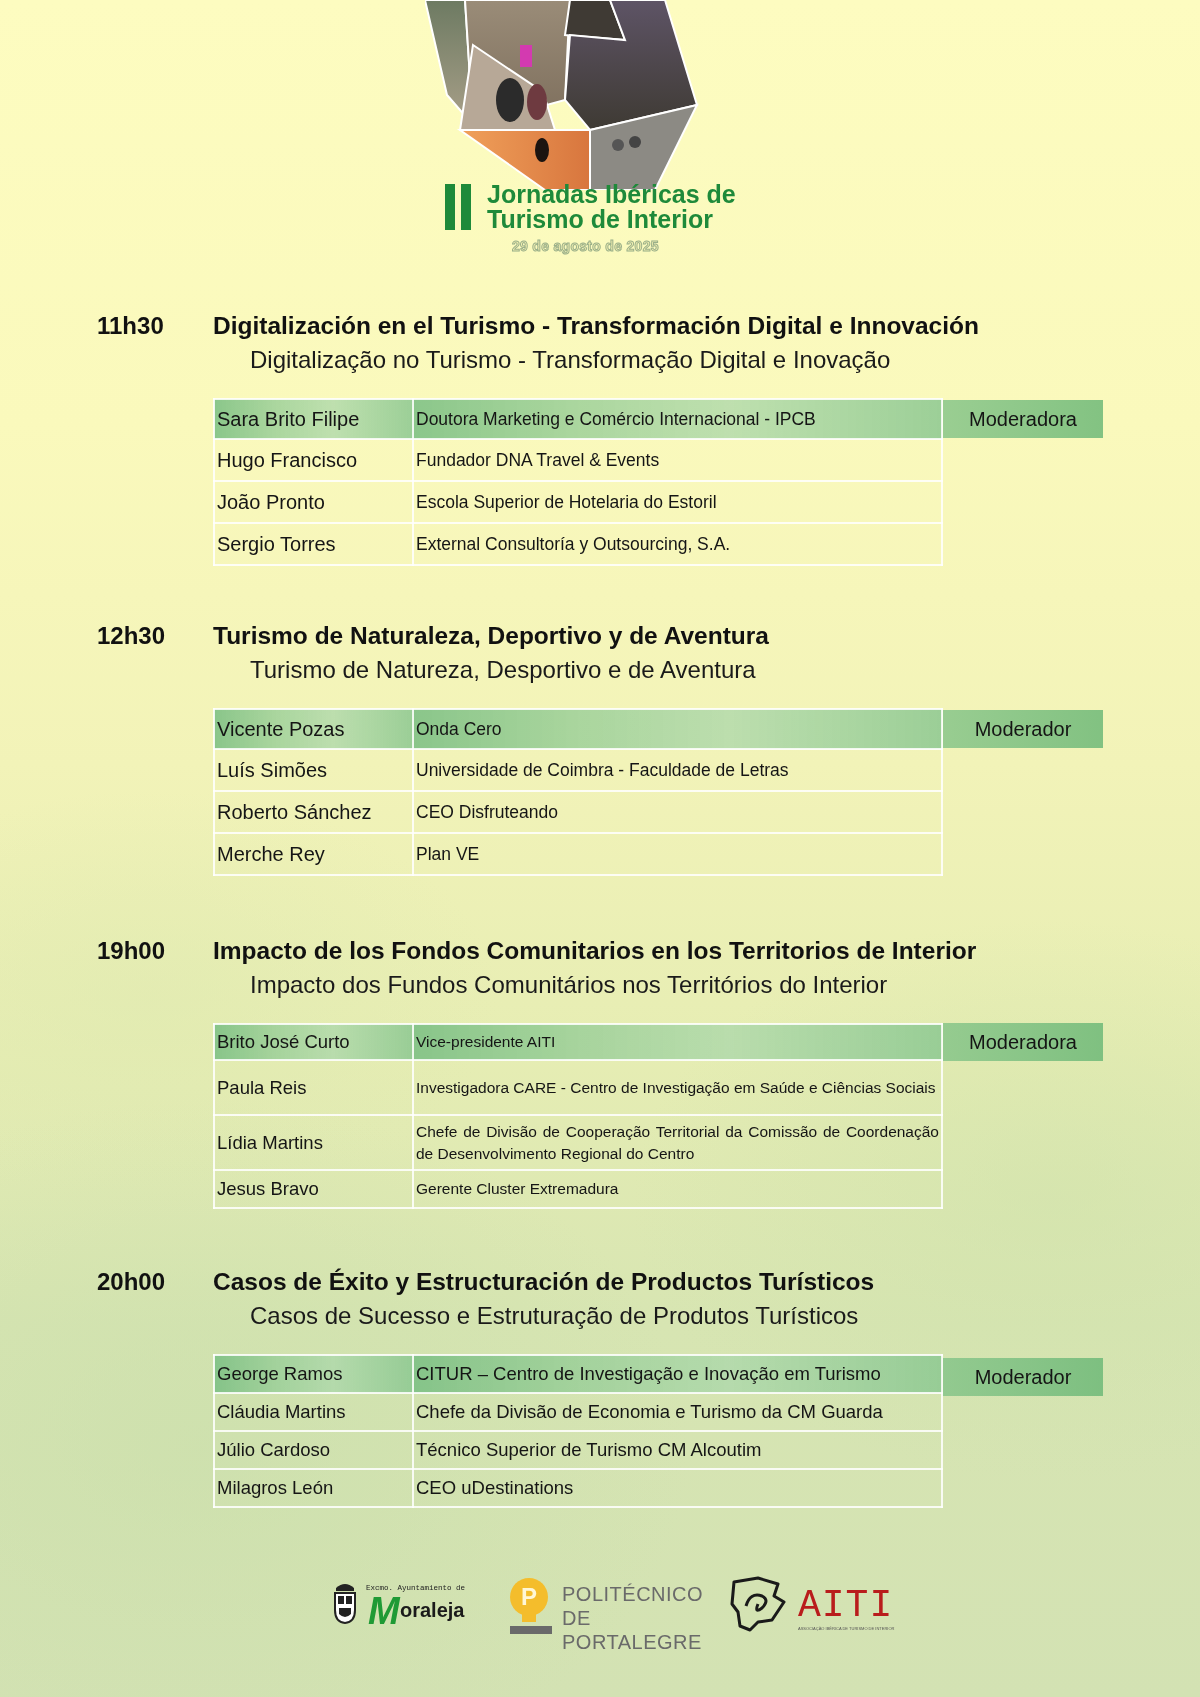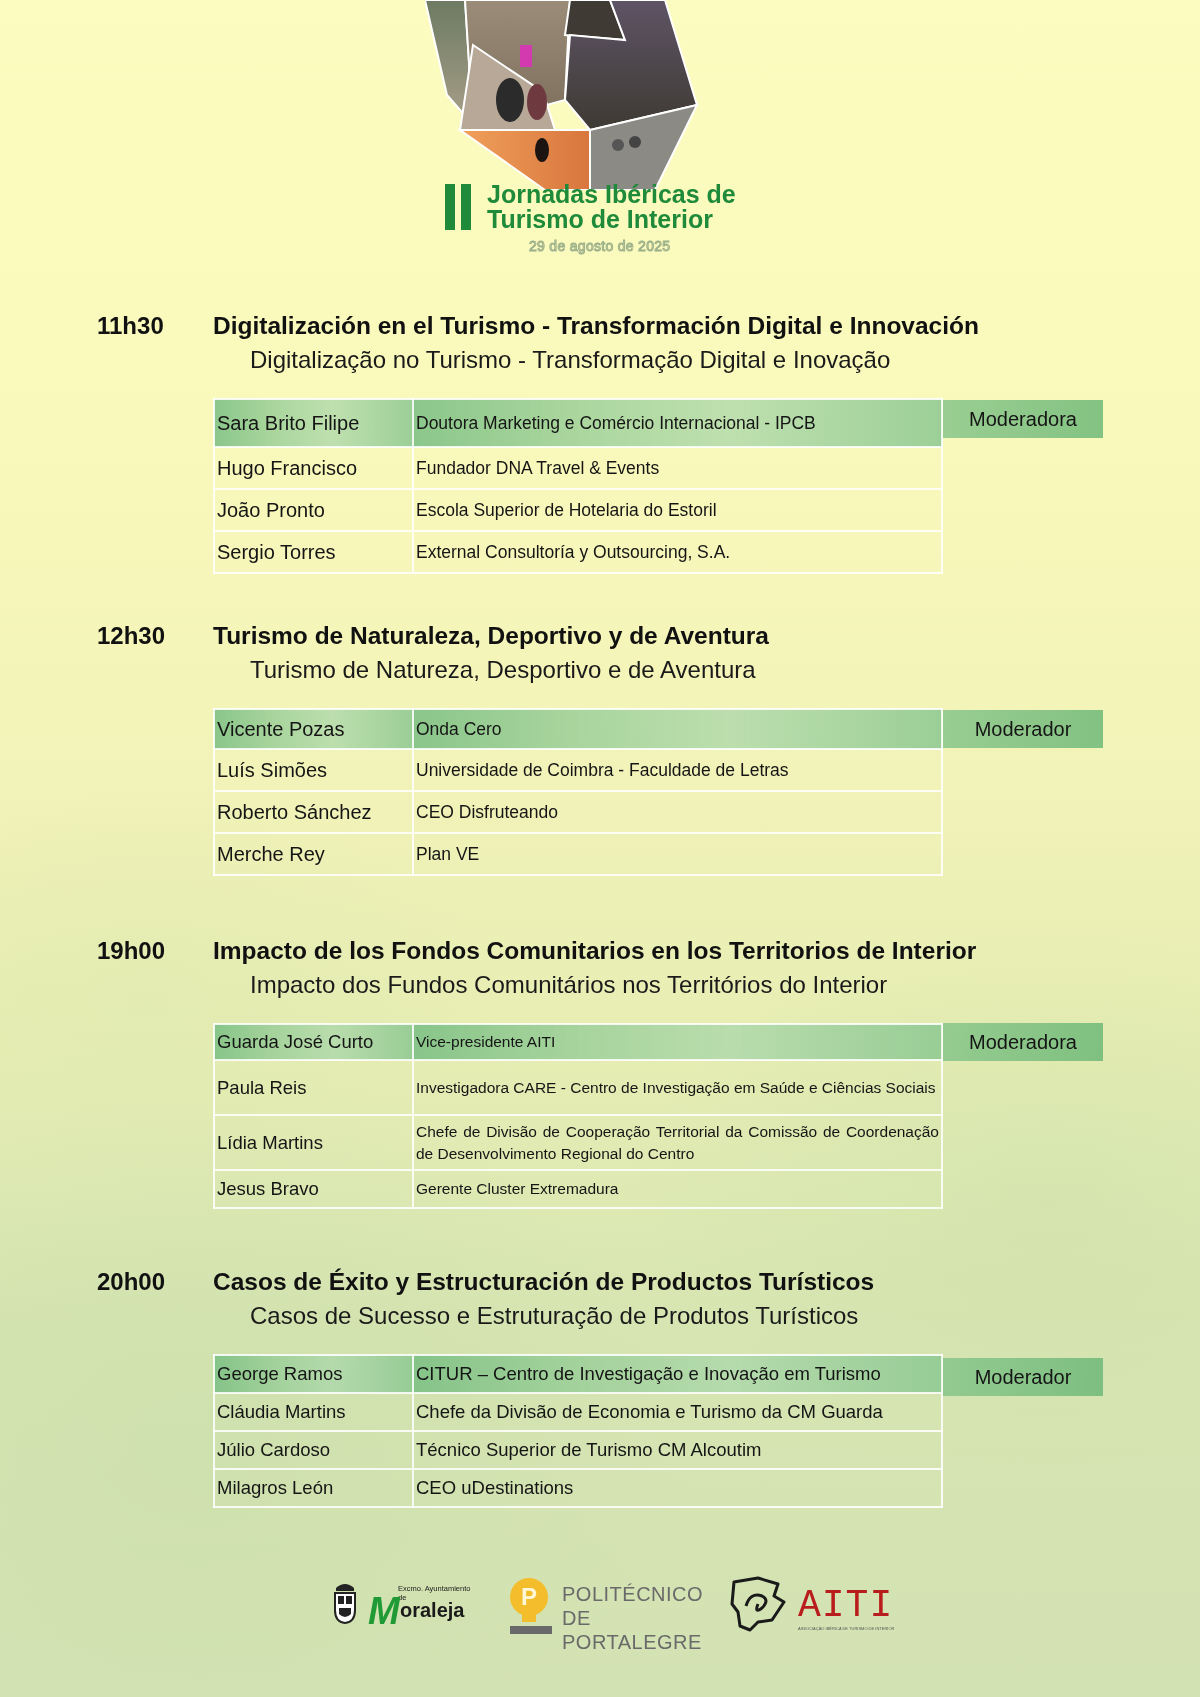--- a/index.html
+++ b/index.html
@@ -23,22 +23,22 @@
     display: flex; align-items: center;
   }
   .roman {
     font-family: "Liberation Sans", sans-serif; font-weight: 900;
     color: #1e8a3a; font-size: 62px; line-height: 46px; letter-spacing: -4px;
     height: 46px; overflow: hidden; margin-right: 10px; width: 32px;
   }
   .roman span { display:inline-block; width: 10px; height: 46px; background:#1e8a3a; margin-right: 6px; }
   .title-lines { color: #1e8a3a; font-family: "Liberation Sans", sans-serif; font-weight: bold; font-size: 25px; line-height: 25px; }
   .event-date {
-    position: absolute; left: 529px; top: 238px;
-    font-family: "Liberation Sans", sans-serif; font-weight: normal; font-size: 14px;
+    position: absolute; left: 512px; top: 238px;
+    font-family: "Liberation Sans", sans-serif; font-weight: bold; font-size: 14px;
     color: #f3f0b0; -webkit-text-stroke: 1px #9bb08a; letter-spacing: 0.3px;
   }
 
   
   .session { position: absolute; left: 0; width: 1200px; }
   .time {
     position: absolute; left: 97px; top: 0;
     font-family: "Liberation Sans", sans-serif; font-weight: bold; font-size: 24px; color: #111;
   }
   .title-es {
@@ -76,21 +76,21 @@
     background: linear-gradient(90deg, rgba(130,195,135,0.8), rgba(110,185,120,0.85));
     font-family: "Liberation Sans", sans-serif; font-size: 20px; color: #151515;
     display: flex; align-items: center; justify-content: center;
   }
 
   
   .logos { position: absolute; top: 1574px; left: 330px; width: 540px; height: 70px; }
   .logo { position: absolute; top: 0; height: 70px; }
   .moraleja { left: 0; width: 150px; }
   .crest { position: absolute; left: 2px; top: 6px; width: 26px; height: 44px; }
-  .mor-small { position: absolute; left: 36px; top: 10px; font-family: Liberation Sans, sans-serif; font-size: 7.5px; color:#222;margin-left:32px; }
+  .mor-small { position: absolute; left: 36px; top: 10px; font-family: Liberation Mono, monospace; font-size: 7.5px; color:#222; }
   .mor-m { position: absolute; left: 38px; top: 16px; font-family:"Liberation Sans",sans-serif; font-weight:bold; font-size:38px; color:#1f9a35; font-style: italic; }
   .mor-text { position: absolute; left: 70px; top: 25px; font-family:"Liberation Sans",sans-serif; font-weight:bold; font-size:20px; color:#1a1a1a; }
   .poli { left: 180px; width: 200px; }
   .poli-circle { position:absolute; left:0; top:4px; width:38px; height:38px; border-radius:50%; background:#f4bd2c; color:#fff7d6; font-family:"Liberation Sans",sans-serif; font-weight:bold; font-size:24px; text-align:center; line-height:38px; }
   .poli-stem { position:absolute; left:12px; top:30px; width:14px; height:18px; background:#f4bd2c; }
   .poli-bar { position:absolute; left:0; top:52px; width:42px; height:8px; background:#6a6a6a; }
   .poli-text { position:absolute; left:52px; top:8px; font-family:"Liberation Sans",sans-serif; font-size:20px; line-height:24px; color:#6a6a6a; letter-spacing:0.5px; }
   .aiti { left: 398px; width: 140px; }
   .aiti-map { position:absolute; left:0; top:2px; width:64px; height:56px; }
   .aiti-text { position:absolute; left:70px; top:10px; font-family:Liberation Mono, monospace; font-size:38px; color:#b91c1c; letter-spacing:1px; }
@@ -143,21 +143,21 @@
   </div>
 </div>
 <div class="event-date">29 de agosto de 2025</div>
 
 <div class="session" style="top:312px;">
   <div class="time">11h30</div>
   <div class="title-es">Digitalización en el Turismo - Transformación Digital e Innovación</div>
   <div class="title-pt">Digitalização no Turismo - Transformação Digital e Inovação</div>
   <table class="ptable" style="top:86px;">
     <tbody>
-        <tr class="mod" style="height:48px;border-radius:18px;">
+        <tr class="mod" style="height:40px;border-radius:18px;">
       <td class="name">Sara Brito Filipe</td>
       <td class="aff">Doutora Marketing e Comércio Internacional - IPCB</td>
     </tr>
     <tr style="height:42px;">
       <td class="name">Hugo Francisco</td>
       <td class="aff">Fundador DNA Travel &amp; Events</td>
     </tr>
     <tr style="height:42px;">
       <td class="name">João Pronto</td>
       <td class="aff">Escola Superior de Hotelaria do Estoril</td>
@@ -198,21 +198,21 @@
   <div class="role" style="top:88px;">Moderador</div>
 </div>
 
 <div class="session" style="top:937px;">
   <div class="time">19h00</div>
   <div class="title-es">Impacto de los Fondos Comunitarios en los Territorios de Interior</div>
   <div class="title-pt">Impacto dos Fundos Comunitários nos Territórios do Interior</div>
   <table class="ptable small" style="top:86px;">
     <tbody>
         <tr class="mod" style="height:36px;">
-      <td class="name">Guarda José Curto</td>
+      <td class="name">Brito José Curto</td>
       <td class="aff">Vice-presidente AITI</td>
     </tr>
     <tr style="height:55px;">
       <td class="name">Paula Reis</td>
       <td class="aff">Investigadora CARE - Centro de Investigação em Saúde e Ciências Sociais</td>
     </tr>
     <tr style="height:55px;">
       <td class="name">Lídia Martins</td>
       <td class="aff">Chefe de Divisão de Cooperação Territorial da Comissão de Coordenação de Desenvolvimento Regional do Centro</td>
     </tr>

